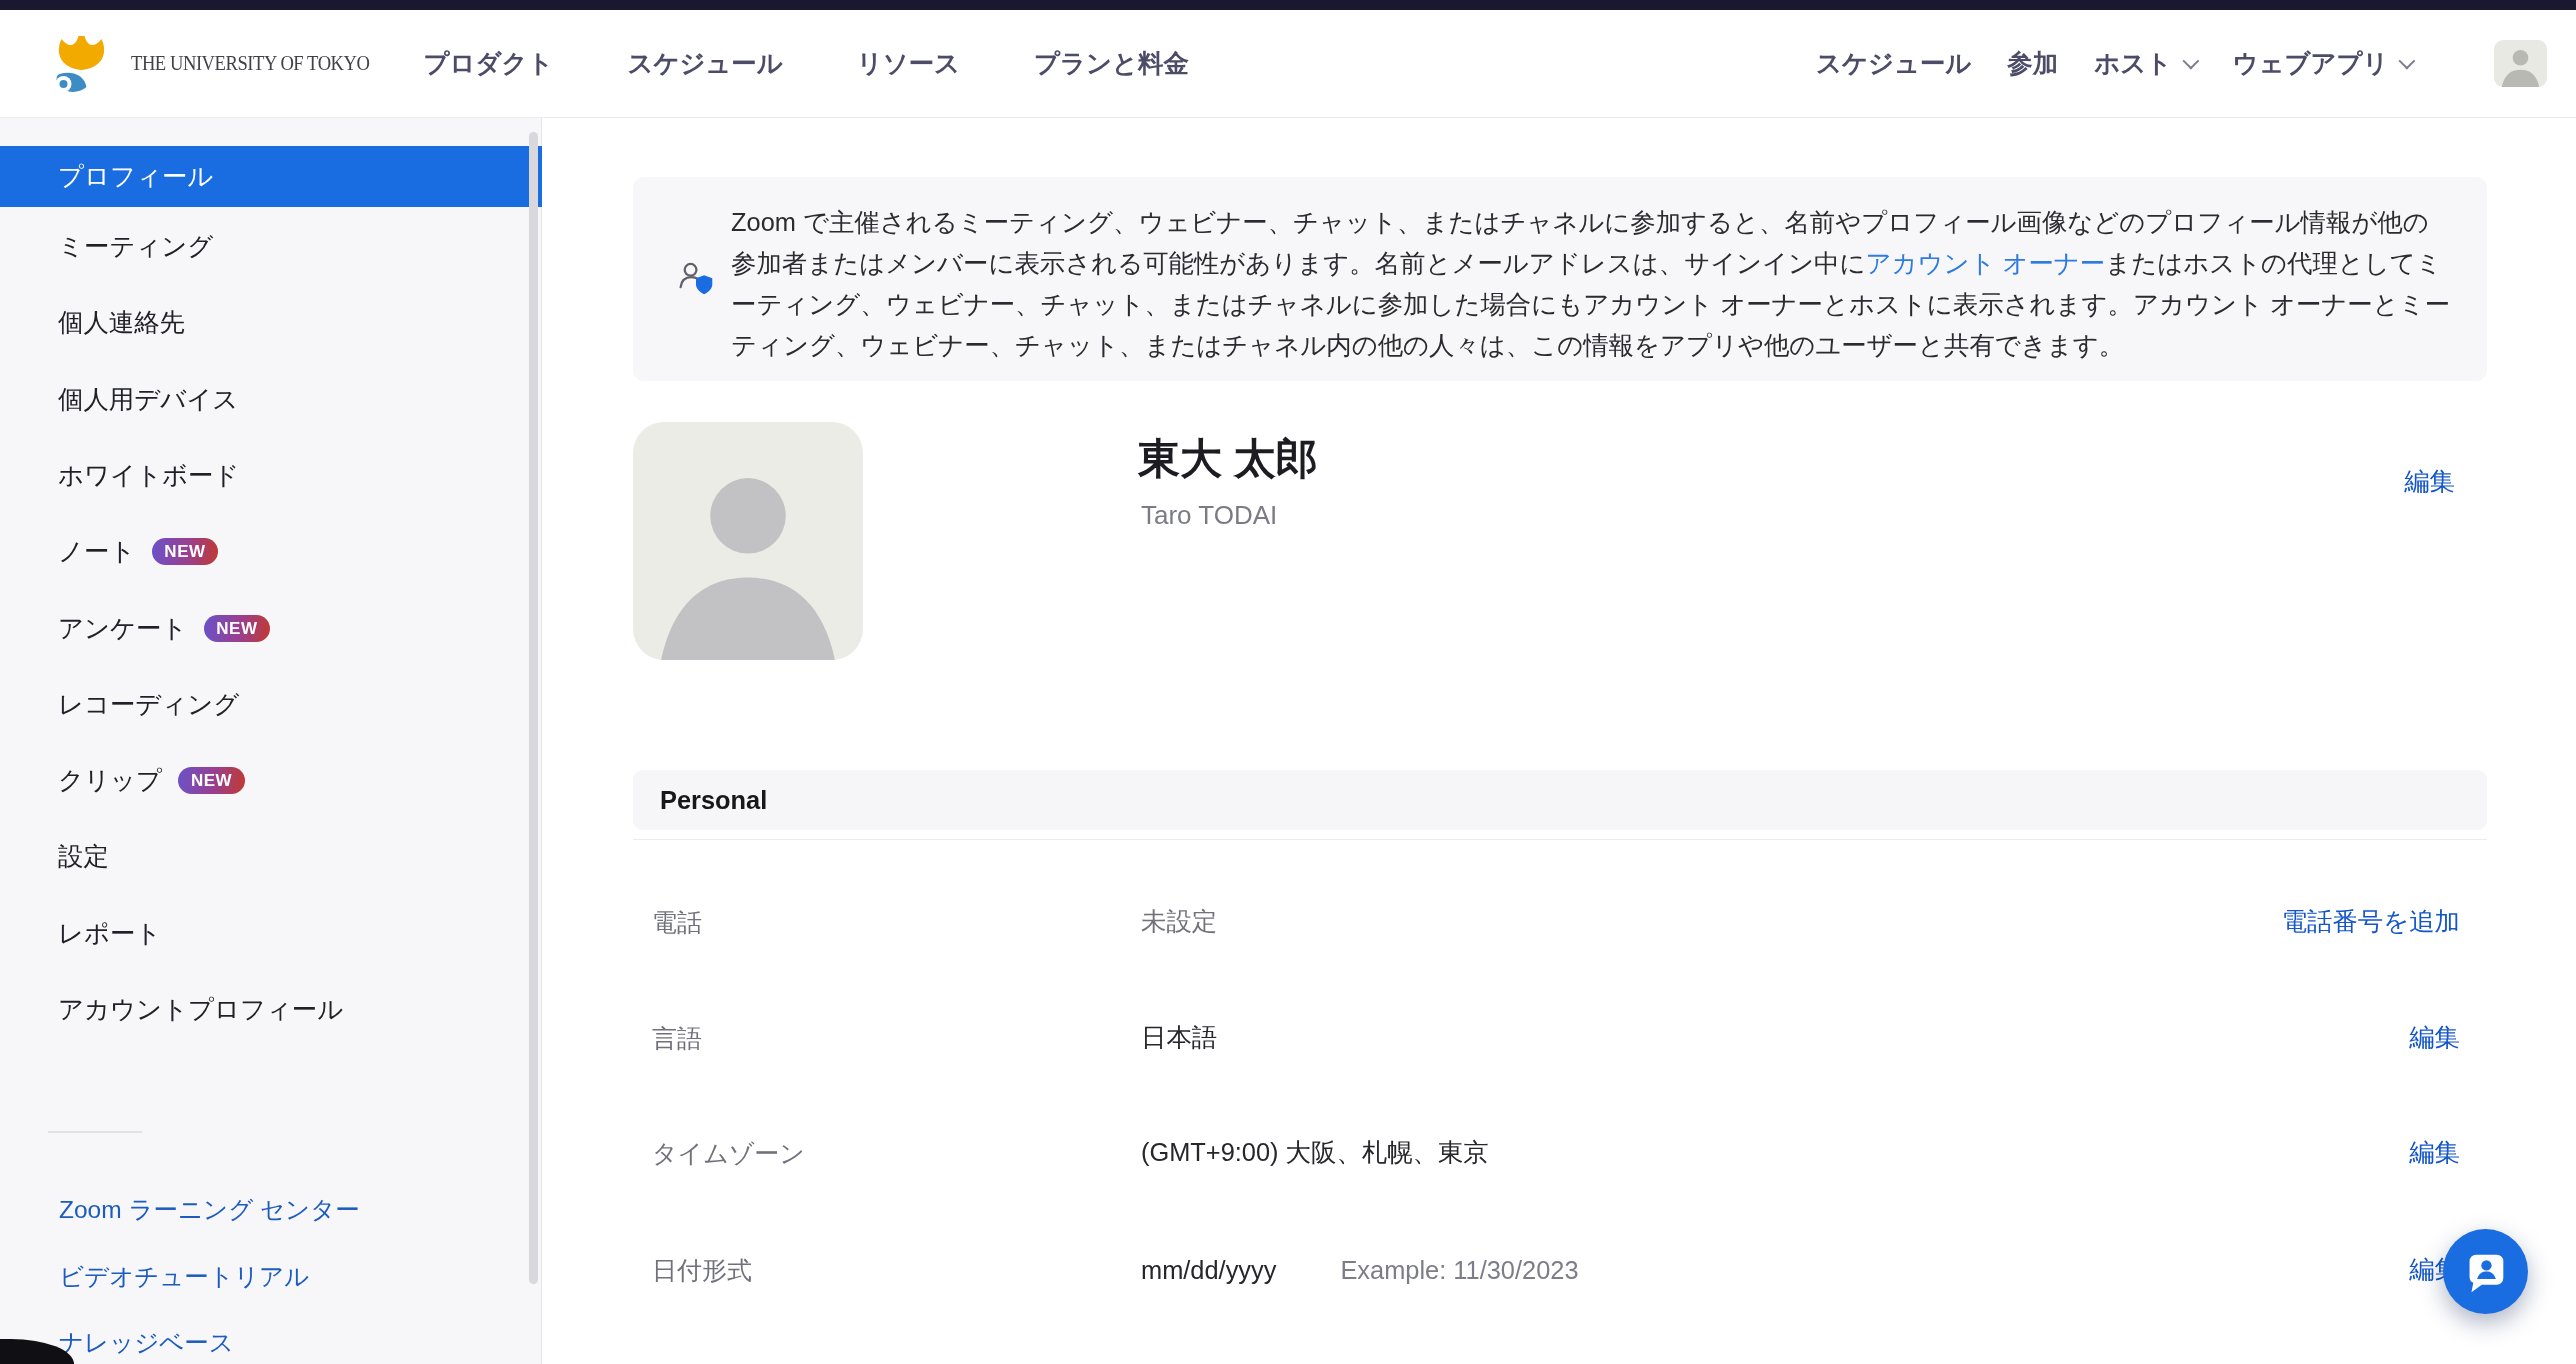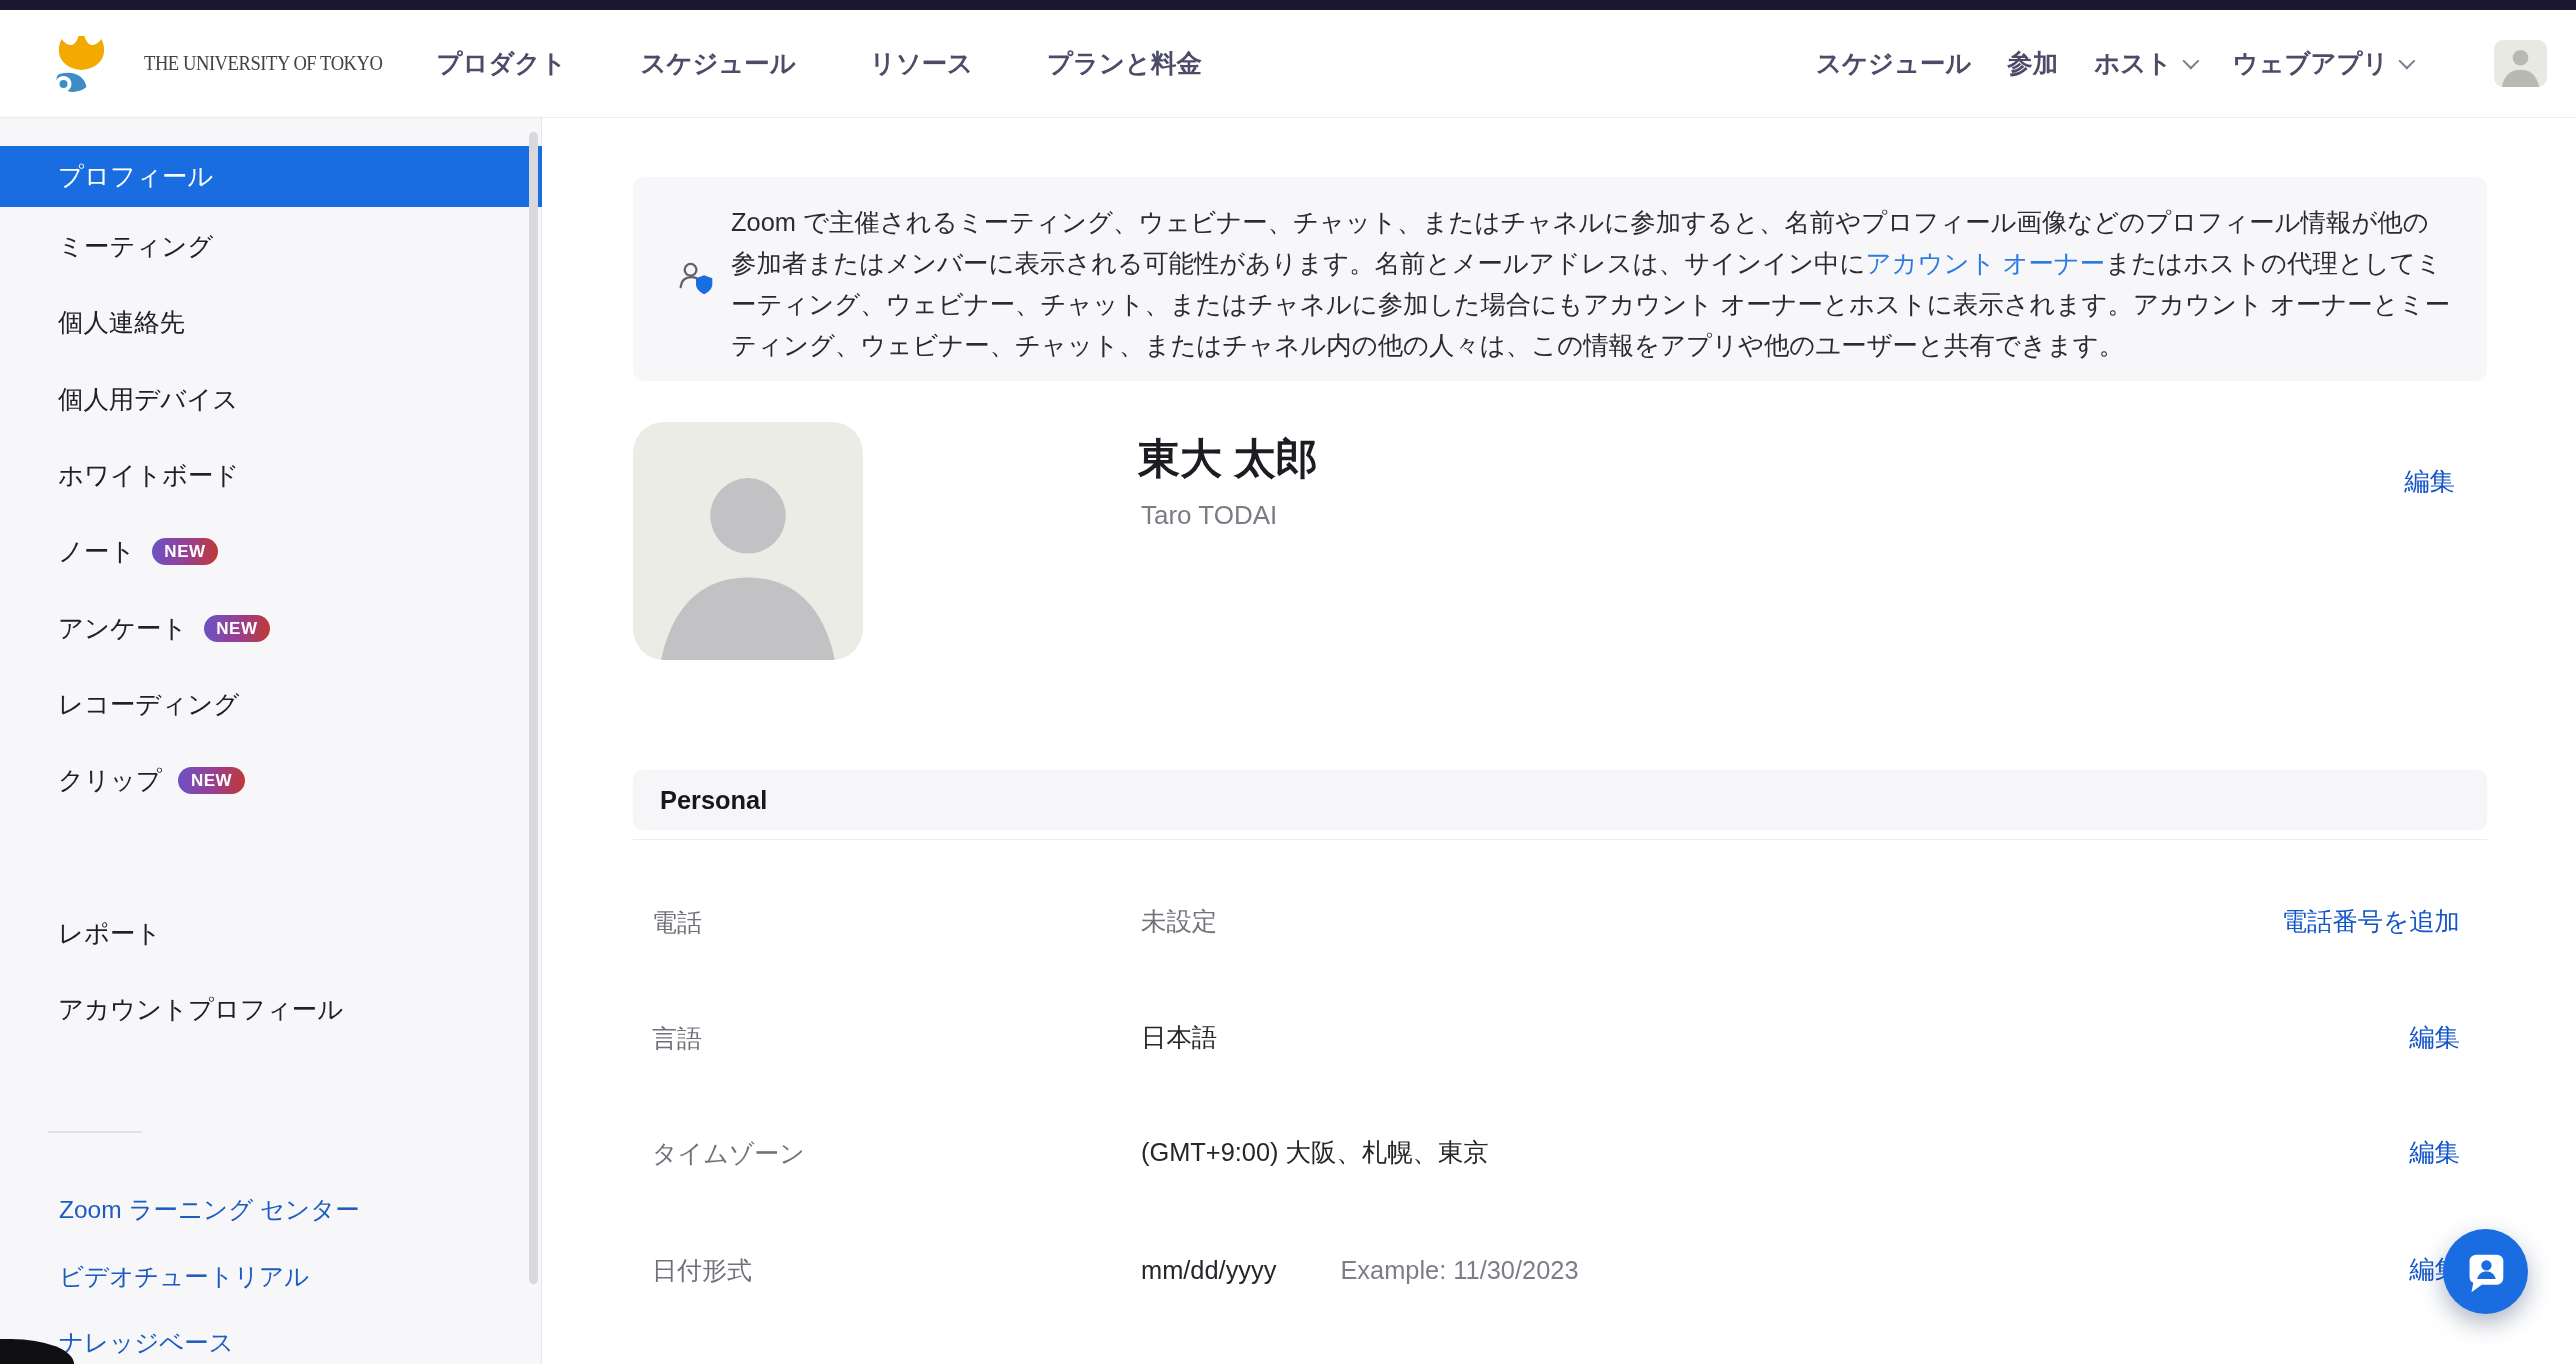--- a/index.html
+++ b/index.html
@@ -6,21 +6,21 @@
   html,body { width:2576px; height:1364px; overflow:hidden; background:#fff;
               font-family:"Liberation Sans","DejaVu Sans",sans-serif; }
   #app { position:relative; width:2576px; height:1364px; background:#fff; overflow:hidden; }
 
   
   .topbar { position:absolute; left:0; top:0; width:2576px; height:10px; background:#1A1730; }
 
   
   header { position:absolute; left:0; top:10px; width:2576px; height:108px; background:#fff;
            display:flex; align-items:center; padding:0 29px 0 49px; border-bottom:0.9px solid #ececf0; }
-  .logo { display:flex; align-items:center; gap:30px; cursor:pointer;justify-content:center; }
+  .logo { display:flex; align-items:center; gap:17px; cursor:pointer;justify-content:center; }
   .logo-text { font-family:"Liberation Serif","DejaVu Serif",serif; font-size:20px; color:#414148;
                letter-spacing:-0.5px; white-space:nowrap; transform:scaleX(0.93); transform-origin:left center; }
   .nav-left { display:flex; gap:74px; margin-left:36px; }
   .nav-right { display:flex; gap:36px; margin-left:auto; align-items:center; }
   .nav-item { font-size:25.4px; font-weight:600; color:#4C4C68; cursor:pointer; text-decoration:none; white-space:nowrap; }
   .chev { display:inline-block; width:11.8px; height:11.8px; border-right:2.7px solid #7d7d92; border-bottom:2.7px solid #7d7d92;
           transform:rotate(45deg); margin-left:12.7px; margin-bottom:4.5px; }
   .avatar-sm { width:53px; height:47px; border-radius:9px; background:#e9e9e4; margin-left:45px;
                overflow:hidden; cursor:pointer; flex:none; }
 
@@ -138,20 +138,23 @@
         <span>アンケート</span>
         <span class="badge">NEW</span>
       </div>
     <div class="side-item" style="top:556px">
         <span>レコーディング</span>
       </div>
     <div class="side-item" style="top:632px">
         <span>クリップ</span>
         <span class="badge">NEW</span>
       </div>
+    <div class="side-item" style="top:708px">
+        <span>設定</span>
+      </div>
     <div class="side-item" style="top:785px">
         <span>レポート</span>
       </div>
     <div class="side-item" style="top:861px">
         <span>アカウントプロフィール</span>
       </div>
 
     <div class="side-divider"></div>
 
     <a class="side-link" style="top:1073px">Zoom ラーニング センター</a>

